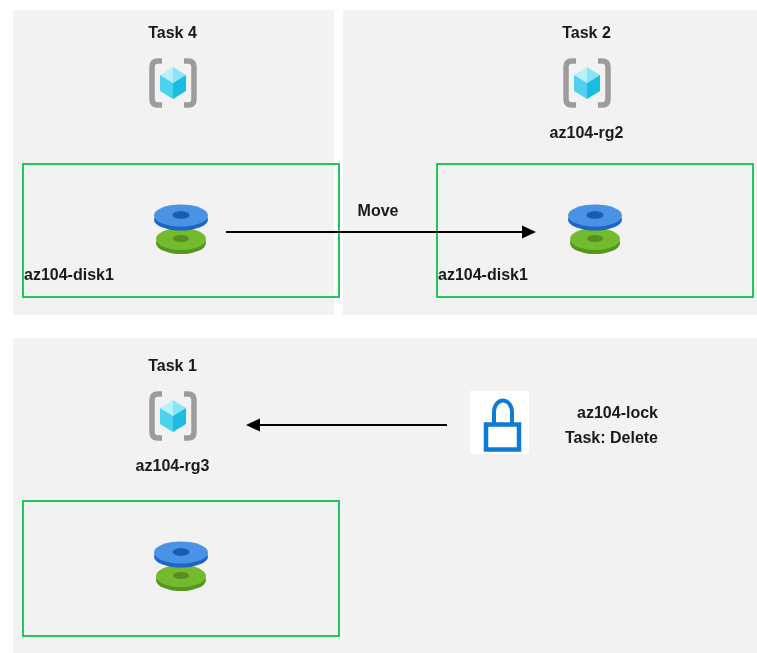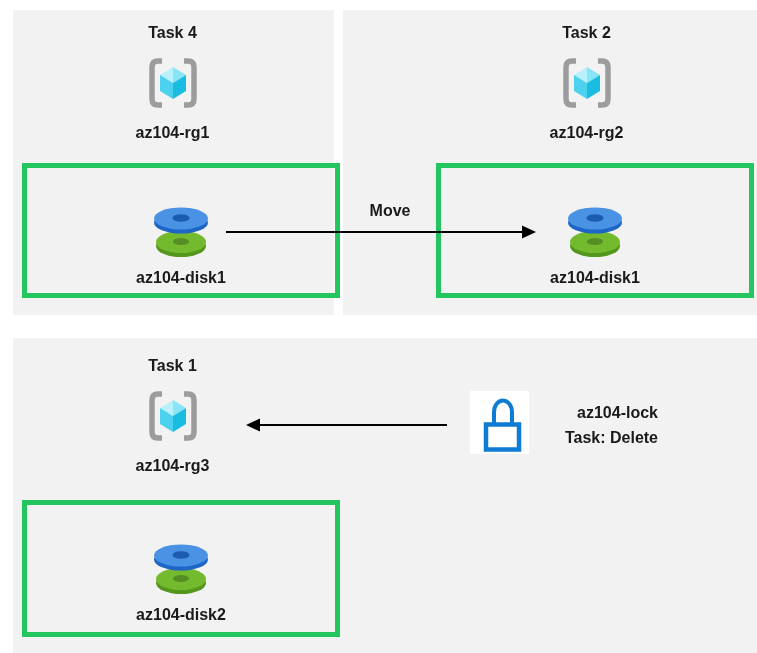--- a/index.html
+++ b/index.html
@@ -17,50 +17,49 @@
   .panel-task3{left:13px;top:338px;width:744px;height:315px;}
   .col{position:absolute;width:301px;text-align:center;}
   .col-task1{left:9px;top:12px;}
   .col-task2{left:93px;top:12px;}
   .col-task3{left:9px;top:17px;}
   .title,.label{font-size:16px;font-weight:bold;line-height:22px;color:#1a1a1a;white-space:nowrap;}
   .rg-icon{display:block;margin:11px auto 0;width:56px;height:56px;}
   .rg-label{margin-top:11px;}
   .disk-box{
     position:absolute;width:318px;height:135px;
-    border:5px solid #22c55e;box-sizing:border-box;
-    background:transparent;text-align:center;
+    border:2px solid #22c55e;box-sizing:border-box;
+    background:transparent;text-align:left;
   }
   .disk-box-task1{left:9px;top:153px;}
   .disk-box-task2{left:93px;top:153px;}
   .disk-box-task3{left:9px;top:162px;height:137px;}
   .disk-icon{display:block;margin:37px auto 0;width:56px;height:52px;}
   .disk-label{margin-top:10px;}
   .arrow-svg{position:absolute;overflow:visible;}
-  .move-label{position:absolute;left:340px;top:202px;width:100px;text-align:center;font-size:16px;font-weight:bold;}
+  .move-label{position:absolute;left:328px;top:202px;width:100px;text-align:center;font-size:16px;font-weight:bold;}
   .lock-box{position:absolute;left:470px;top:391px;width:59px;height:63px;background:#ffffff;}
   .lock-text{position:absolute;left:538px;top:400px;width:120px;text-align:right;font-size:16px;font-weight:bold;line-height:25px;}
 </style>
 </head>
 <body>
 
 <div class="canvas">
 
   <section class="panel panel-task1">
     <div class="col col-task1">
       <div class="title">Task 4</div>
       <svg class="rg-icon" viewBox="0 0 56 56">
         <path d="M17,6 L13,6 Q7,6 7,12 L7,44 Q7,50 13,50 L17,50" fill="none" stroke="#9c9c9c" stroke-width="5.5"></path>
         <path d="M39,6 L43,6 Q49,6 49,12 L49,44 Q49,50 43,50 L39,50" fill="none" stroke="#9c9c9c" stroke-width="5.5"></path>
         <polygon points="28,12 15,20 28,28" fill="#b9f1fb"></polygon>
         <polygon points="28,12 41,20 28,28" fill="#88e5f6"></polygon>
         <polygon points="15,20 28,28 28,44 15,36" fill="#4cd2ee"></polygon>
         <polygon points="41,20 28,28 28,44 41,36" fill="#1abce2"></polygon>
       </svg>
-      <div class="label rg-label">az104-rg1</div>
     </div>
     <div class="disk-box disk-box-task1">
       <svg class="disk-icon" viewBox="0 0 56 52">
         <ellipse cx="28" cy="41" rx="25" ry="11" fill="#55961d"></ellipse>
         <ellipse cx="28" cy="37" rx="25" ry="11" fill="#74ba2f"></ellipse>
         <ellipse cx="28" cy="36.5" rx="8" ry="3.6" fill="#568e24"></ellipse>
         <ellipse cx="28" cy="17.5" rx="27" ry="11" fill="#1d65c6"></ellipse>
         <ellipse cx="28" cy="13.5" rx="27" ry="11" fill="#4a92e4"></ellipse>
         <ellipse cx="28" cy="13" rx="8.5" ry="3.8" fill="#1b5cb0"></ellipse>
       </svg>
@@ -109,21 +108,20 @@
     </div>
     <div class="disk-box disk-box-task3">
       <svg class="disk-icon" viewBox="0 0 56 52">
         <ellipse cx="28" cy="41" rx="25" ry="11" fill="#55961d"></ellipse>
         <ellipse cx="28" cy="37" rx="25" ry="11" fill="#74ba2f"></ellipse>
         <ellipse cx="28" cy="36.5" rx="8" ry="3.6" fill="#568e24"></ellipse>
         <ellipse cx="28" cy="17.5" rx="27" ry="11" fill="#1d65c6"></ellipse>
         <ellipse cx="28" cy="13.5" rx="27" ry="11" fill="#4a92e4"></ellipse>
         <ellipse cx="28" cy="13" rx="8.5" ry="3.8" fill="#1b5cb0"></ellipse>
       </svg>
-      <div class="label disk-label">az104-disk2</div>
     </div>
   </section>
 
   <svg class="arrow-svg" style="left:226px;top:222px;" width="312" height="20" viewBox="0 0 312 20">
     <line x1="0" y1="10" x2="297" y2="10" stroke="#000" stroke-width="1.8"></line>
     <polygon points="296,3.5 310,10 296,16.5" fill="#000"></polygon>
   </svg>
   <div class="move-label">Move</div>
 
   <svg class="arrow-svg" style="left:246px;top:415px;" width="202" height="20" viewBox="0 0 202 20">

